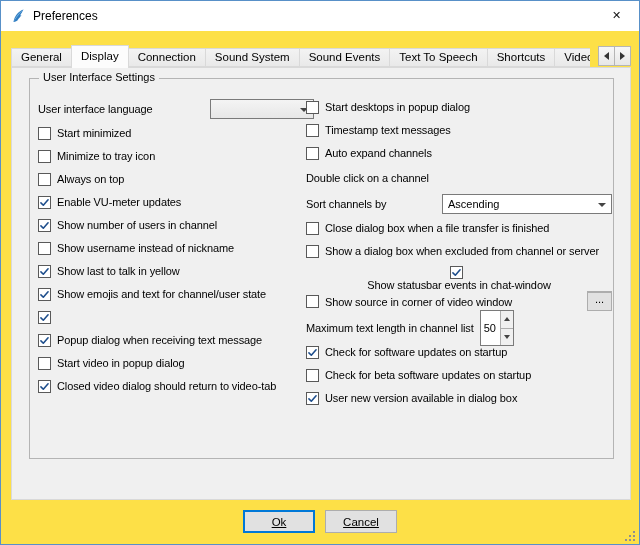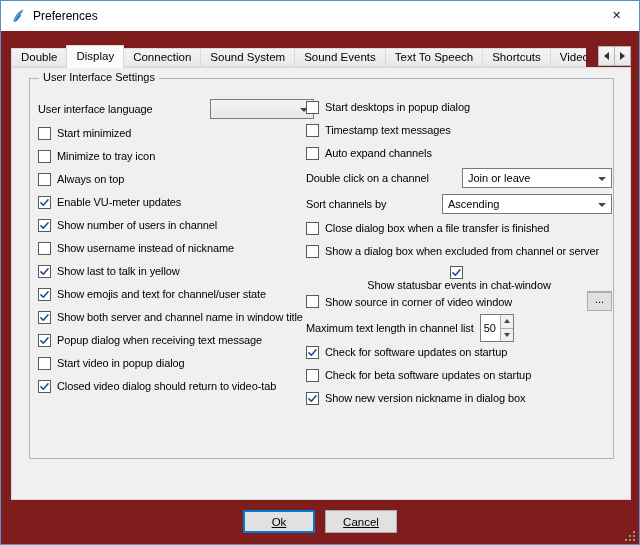--- a/index.html
+++ b/index.html
@@ -1,18 +1,18 @@
 <!DOCTYPE html>
 <html><head>
 <meta charset="utf-8">
 <style>
   html,body{margin:0;padding:0;background:#d8d8d8;}
   .window{
     position:relative;width:640px;height:545px;box-sizing:border-box;
-    background:#7f1d1d;border:1px solid #5890c8;overflow:hidden;
+    background:#fde047;border:1px solid #5890c8;overflow:hidden;
     font-family:"Liberation Sans","DejaVu Sans",sans-serif;color:#000;
   }
   
   .titlebar{position:absolute;left:0;top:0;right:0;height:30px;background:#ffffff;
     display:flex;align-items:center;padding-left:9px;box-sizing:border-box;}
   .app-icon{width:16px;height:16px;margin-right:7px;flex:none;}
   .title-label{font-size:12px;}
   .close-btn{position:absolute;right:0;top:0;width:45px;height:29px;display:flex;
     align-items:center;justify-content:center;font-size:11px;color:#111;cursor:default;}
   
@@ -52,21 +52,21 @@
     font-size:11px;flex:none;}
   .combo.empty{background:linear-gradient(#f4f4f4,#e7e7e7);}
   .combo-value{overflow:hidden;}
   .combo-arrow{position:absolute;right:5px;top:8px;width:0;height:0;
     border-left:4px solid transparent;border-right:4px solid transparent;border-top:4px solid #444;}
   
   .mini-btn{box-sizing:border-box;width:25px;height:19px;background:#e1e1e1;border:1px solid #adadad;
     display:inline-flex;align-items:center;justify-content:center;font-size:11px;line-height:8px;
     padding-bottom:5px;flex:none;}
   
-  .spin{box-sizing:border-box;height:28px;border:1px solid #7a7a7a;background:#fff;
+  .spin{box-sizing:border-box;height:36px;border:1px solid #7a7a7a;background:#fff;
     display:inline-flex;flex:none;}
   .spin-value{width:16px;display:flex;align-items:center;padding-left:3px;font-size:11px;}
   .spin-btns{width:13px;display:flex;flex-direction:column;}
   .spin-up,.spin-down{flex:1;display:flex;align-items:center;justify-content:center;
     background:#f0f0f0;border-left:1px solid #adadad;}
   .spin-up{border-bottom:1px solid #adadad;}
   .spin-up::after{content:"";width:0;height:0;border-left:3px solid transparent;border-right:3px solid transparent;border-bottom:4px solid #444;}
   .spin-down::after{content:"";width:0;height:0;border-left:3px solid transparent;border-right:3px solid transparent;border-top:4px solid #444;}
   
   .footer{position:absolute;left:0;top:509px;width:100%;display:flex;justify-content:center;gap:10px;}
@@ -87,21 +87,21 @@
         <path d="M3.5 14 C4.5 8 8 3.5 13.5 1.5 C12 4 11.5 5.5 10 7.5 L11.5 7 C10 9.5 9 10.5 7.5 11.5 L8.5 11.5 C7 13 5.5 13.7 3.5 14 Z" fill="#2e7cc2"></path>
         <path d="M3.5 14 C6 10 9 6 13.5 1.5 C9 4.5 5.5 9 3.5 14 Z" fill="#7db7e0"></path>
       </svg>
     </span>
     <span class="title-label">Preferences</span>
     <span class="close-btn">✕</span>
   </div>
 
   <div class="tabbar">
     <div id="tabs" style="display:flex;align-items:flex-end;">
-        <div class="tab"><span>Double</span></div>
+        <div class="tab"><span>General</span></div>
         <div class="tab active"><span>Display</span></div>
         <div class="tab"><span>Connection</span></div>
         <div class="tab"><span>Sound System</span></div>
         <div class="tab"><span>Sound Events</span></div>
         <div class="tab"><span>Text To Speech</span></div>
         <div class="tab"><span>Shortcuts</span></div>
         <div class="tab clipped"><span>Video</span></div>
       </div>
     <div class="tab-scroll">
       <span class="sbtn">
@@ -173,21 +173,20 @@
                 </svg>
               </span>
               <span class="lbl">Show emojis and text for channel/user state</span>
             </div>
             <div class="row">
               <span class="cb checked">
                 <svg width="11" height="11" viewBox="0 0 12 12">
                   <path d="M2.1 6.4 L4.7 9 L9.9 3" fill="none" stroke="#1e4e8c" stroke-width="1.7" stroke-linecap="round" stroke-linejoin="round"></path>
                 </svg>
               </span>
-              <span class="lbl">Show both server and channel name in window title</span>
             </div>
             <div class="row">
               <span class="cb checked">
                 <svg width="11" height="11" viewBox="0 0 12 12">
                   <path d="M2.1 6.4 L4.7 9 L9.9 3" fill="none" stroke="#1e4e8c" stroke-width="1.7" stroke-linecap="round" stroke-linejoin="round"></path>
                 </svg>
               </span>
               <span class="lbl">Popup dialog when receiving text message</span>
             </div>
             <div class="row">
@@ -213,24 +212,20 @@
           <div class="row">
             <span class="cb"></span>
             <span class="lbl">Timestamp text messages</span>
           </div>
           <div class="row">
             <span class="cb"></span>
             <span class="lbl">Auto expand channels</span>
           </div>
           <div class="row tall">
             <span class="lbl">Double click on a channel</span>
-            <span class="combo" style="width: 150px; margin-left: auto;">
-              <span class="combo-value">Join or leave</span>
-              <span class="combo-arrow"></span>
-            </span>
           </div>
           <div class="row tall">
             <span class="lbl">Sort channels by</span>
             <span class="combo" style="width: 170px; margin-left: auto;">
               <span class="combo-value">Ascending</span>
               <span class="combo-arrow"></span>
             </span>
           </div>
           <div class="row">
             <span class="cb"></span>
@@ -275,21 +270,21 @@
           <div class="row">
             <span class="cb"></span>
             <span class="lbl">Check for beta software updates on startup</span>
           </div>
           <div class="row">
             <span class="cb checked">
               <svg width="11" height="11" viewBox="0 0 12 12">
                 <path d="M2.1 6.4 L4.7 9 L9.9 3" fill="none" stroke="#1e4e8c" stroke-width="1.7" stroke-linecap="round" stroke-linejoin="round"></path>
               </svg>
             </span>
-            <span class="lbl">Show new version nickname in dialog box</span>
+            <span class="lbl">User new version available in dialog box</span>
           </div>
         </div>
     </div>
   </div>
 
   <div class="footer">
     <div class="btn" id="ok-button" style="border-color: rgb(0, 120, 215); box-shadow: rgb(0, 120, 215) 0px 0px 0px 1px inset;">
       <span class="btn-label">Ok</span>
     </div>
     <div class="btn" id="cancel-button">

